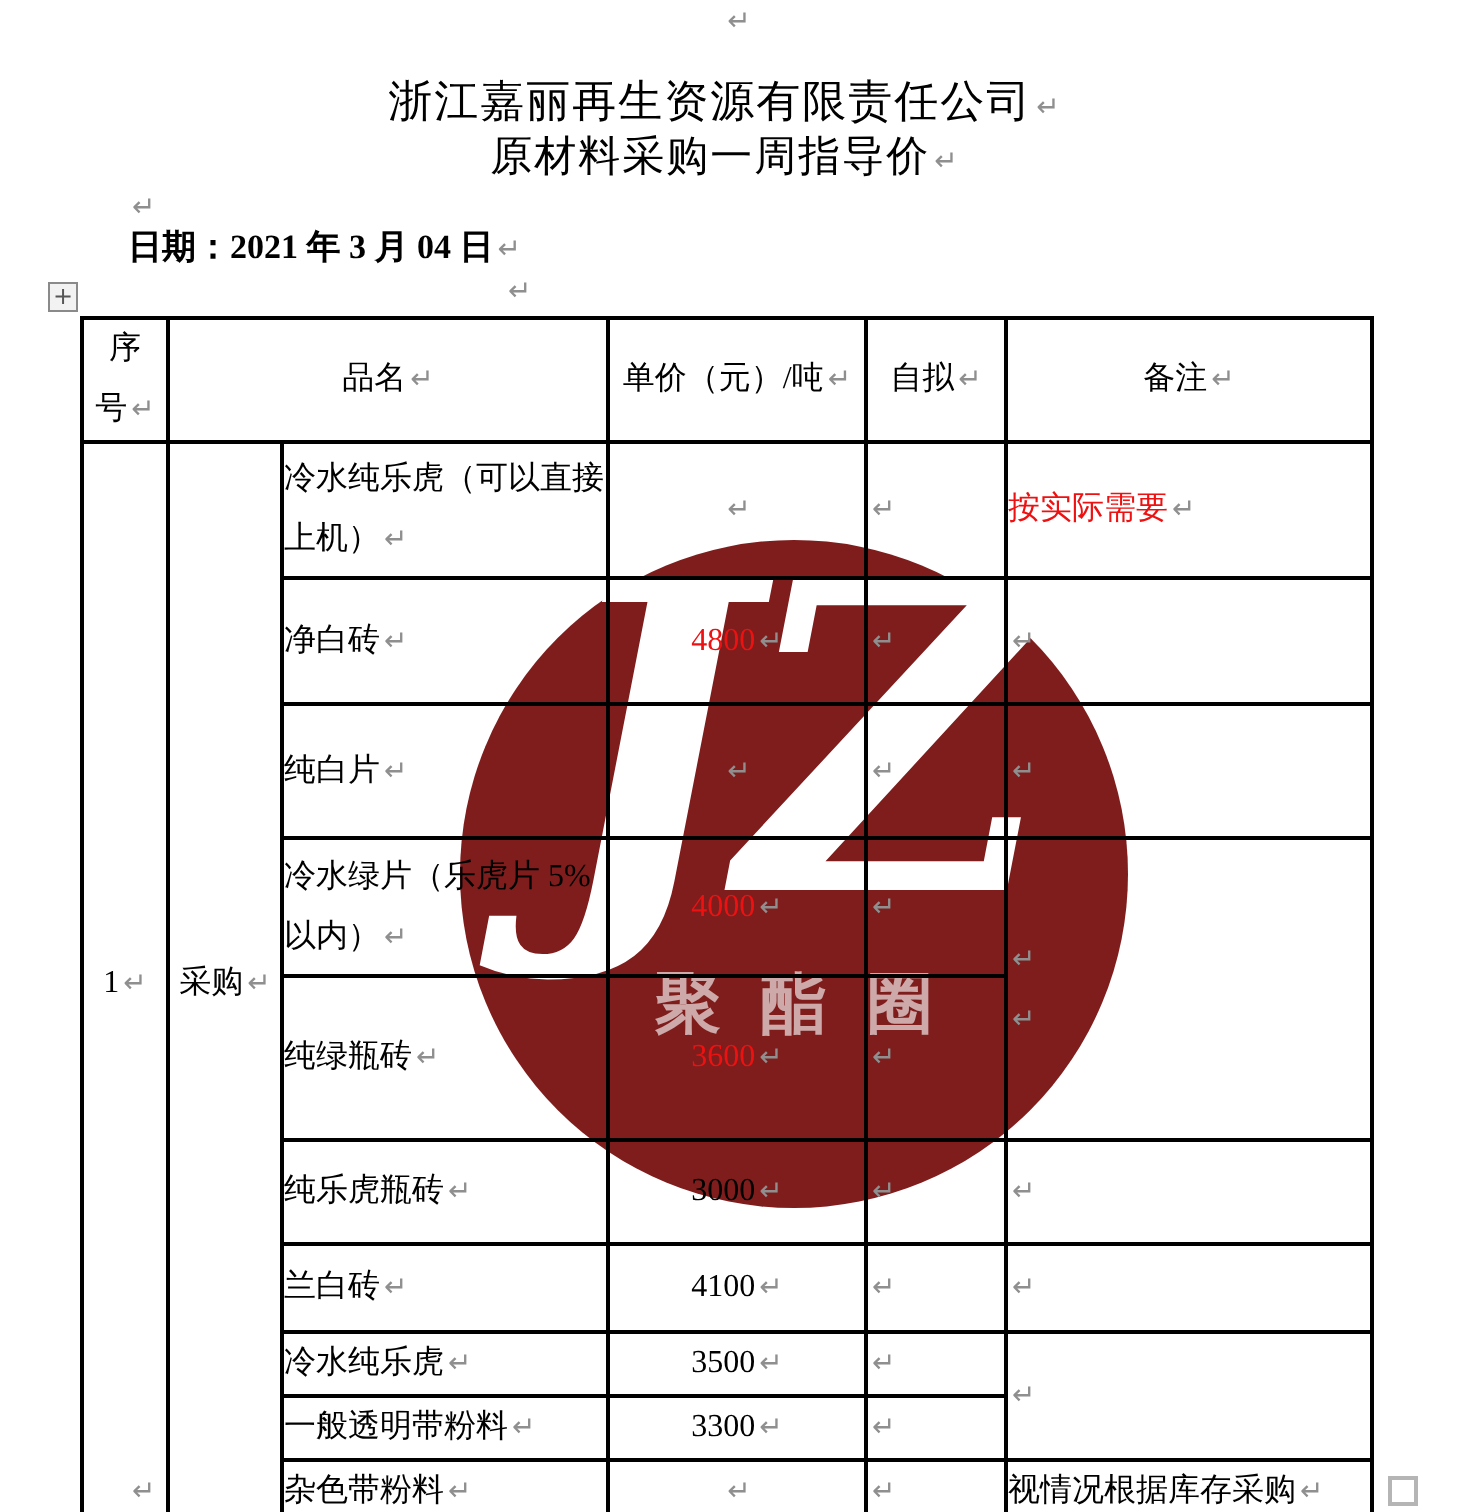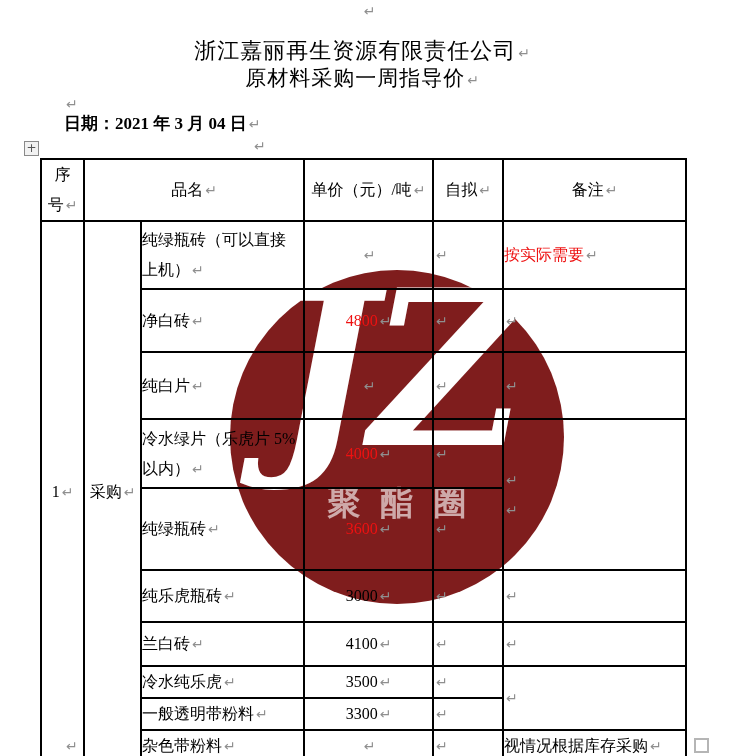--- a/index.html
+++ b/index.html
@@ -146,21 +146,21 @@
   </tr>
 
   <tr class="r1">
     <td class="c-center" rowspan="10">
       <span>1</span><span class="mark">↵</span>
     </td>
     <td class="c-center" rowspan="10">
       <span>采购</span><span class="mark">↵</span>
     </td>
     <td class="c-name">
-      <span class="lines">纯绿瓶砖（可以直接
+      <span class="lines">冷水纯乐虎（可以直接
 上机）</span><span class="mark">↵</span>
     </td>
     <td class="c-price">
       <span class="mark">↵</span>
     </td>
     <td class="c-self">
       <span class="mark">↵</span>
     </td>
     <td class="c-remark">
       <span style="color: rgb(238, 17, 17);">按实际需要</span><span class="mark">↵</span>

